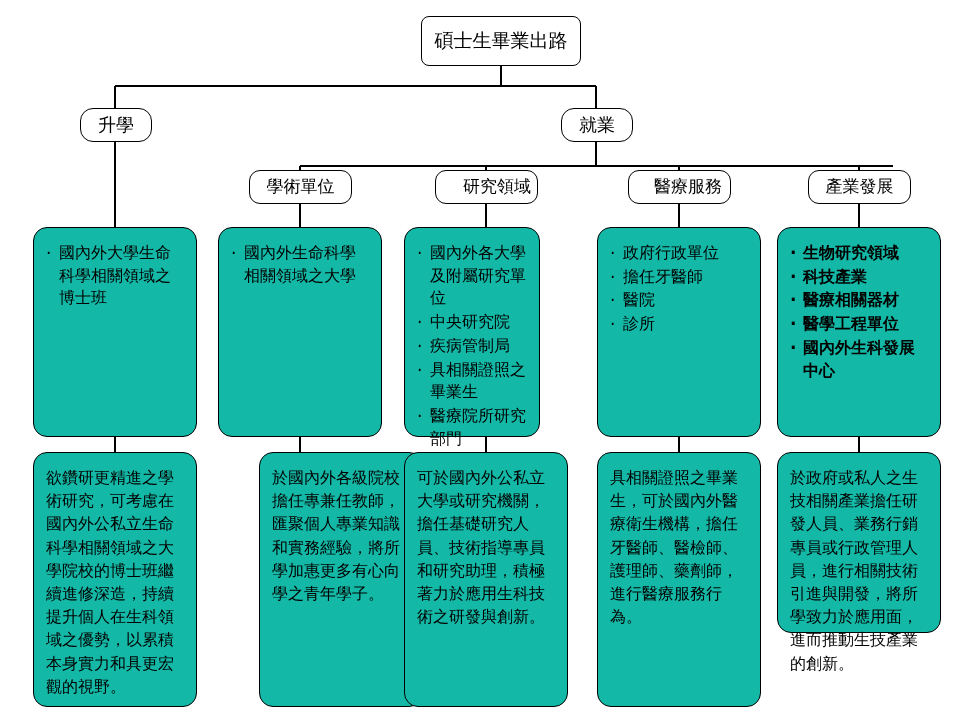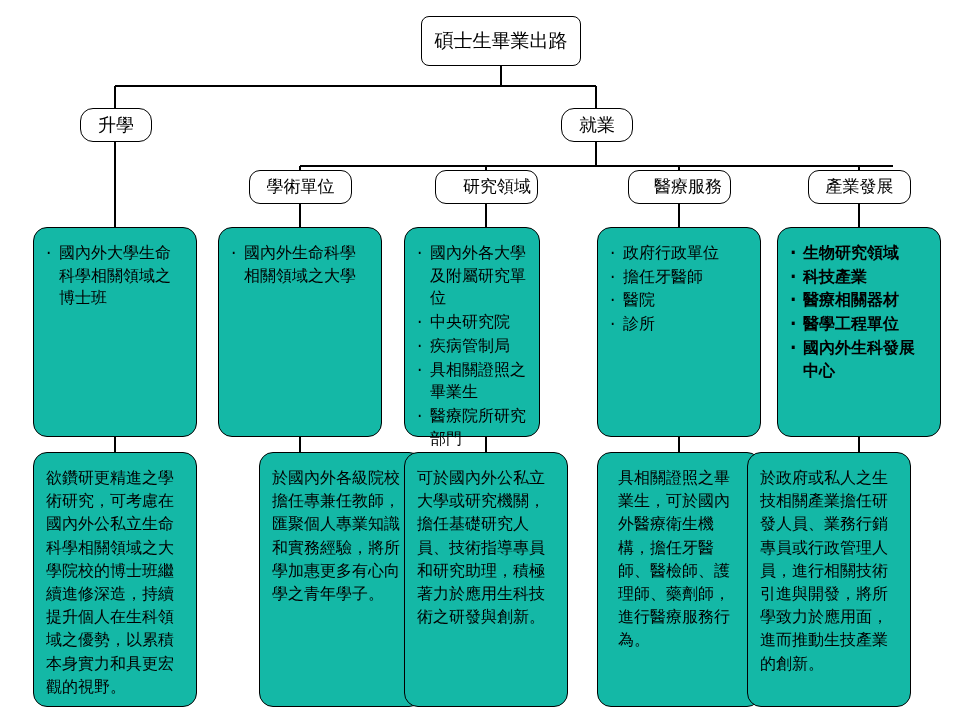--- a/index.html
+++ b/index.html
@@ -176,21 +176,21 @@
   </div>
 
   <div class="panel" style="left:218px; top:452px; width:164px; height:255px; padding:13px 12px;margin-left:41px;">
     <p class="desc-text">於國內外各級院校擔任專兼任教師，匯聚個人專業知識和實務經驗，將所學加惠更多有心向學之青年學子。</p>
   </div>
 
   <div class="panel" style="left:404px; top:452px; width:164px; height:255px; padding:13px 12px;">
     <p class="desc-text">可於國內外公私立大學或研究機關，擔任基礎研究人員、技術指導專員和研究助理，積極著力於應用生科技術之研發與創新。</p>
   </div>
 
-  <div class="panel" style="left:597px; top:452px; width:164px; height:255px; padding:13px 20px;font-family:Liberation Serif, serif;">
+  <div class="panel" style="left:597px; top:452px; width:164px; height:255px; padding:13px 12px;font-family:Liberation Serif, serif;">
     <p class="desc-text">具相關證照之畢業生，可於國內外醫療衛生機構，擔任牙醫師、醫檢師、護理師、藥劑師，進行醫療服務行為。</p>
   </div>
 
-  <div class="panel" style="left:747px; top:452px; width:164px; height:255px; padding:13px 12px;">
+  <div class="panel" style="left:777px; top:452px; width:164px; height:181px; padding:13px 12px;">
     <p class="desc-text">於政府或私人之生技相關產業擔任研發人員、業務行銷專員或行政管理人員，進行相關技術引進與開發，將所學致力於應用面，進而推動生技產業的創新。</p>
   </div>
 
 </div>
 
 </body></html>

